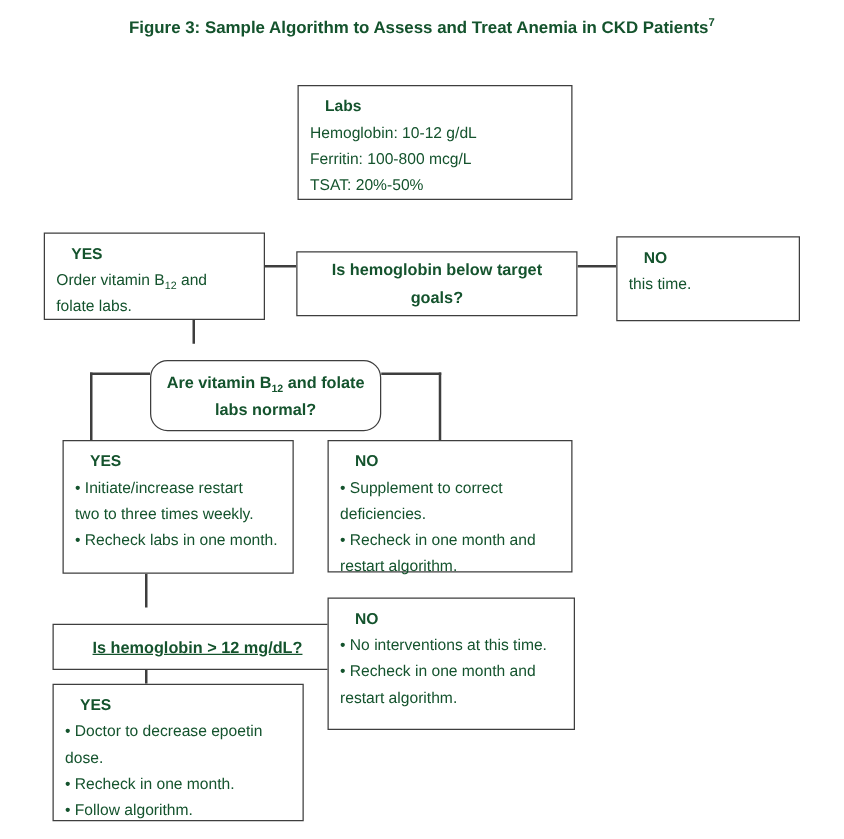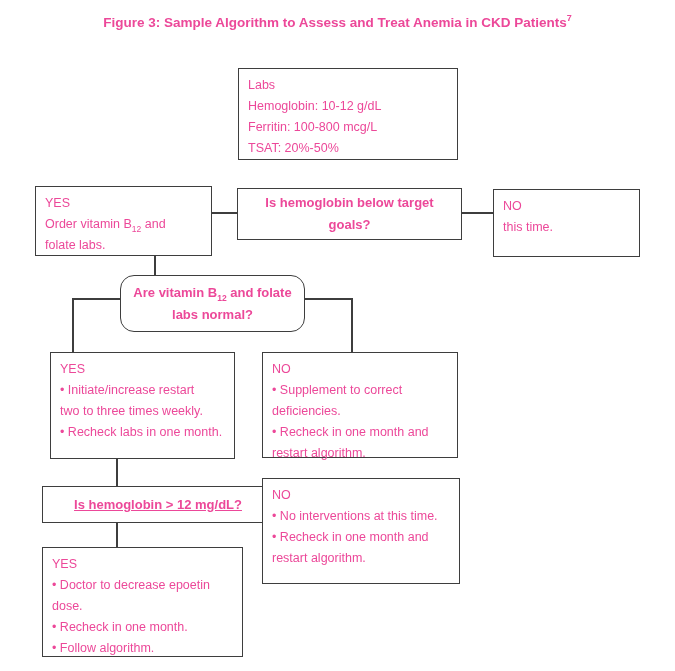--- a/index.html
+++ b/index.html
@@ -1,53 +1,54 @@
 <!DOCTYPE html>
 <html><head>
 <meta charset="utf-8">
 <style>
   html, body { margin: 0; padding: 0; background: #ffffff; }
   #page {
     position: relative;
     width: 675px; height: 671px;
     background: #ffffff;
     font-family: "Liberation Sans", "DejaVu Sans", sans-serif;
-    color: #ec4899;
+    color: #14532d;
     overflow: hidden;
   }
   #fig-title {
     position: absolute;
     left: 0; top: 13px; width: 675px;
     text-align: center;
     font-size: 13.5px;
     font-weight: bold;
     white-space: nowrap;
   }
   #fig-title sup { font-size: 9px; }
   .box {
     position: absolute;
     box-sizing: border-box;
     border: 1.6px solid #3e3e3e;
     background: #ffffff;
     font-size: 12.5px;
     line-height: 21px;
     padding: 6px 9px 0 9px;
   }
-  .box .hd { font-weight: normal; }
+  .box .hd { font-weight: bold; margin-left: 12px; }
   .box .ln { white-space: nowrap; }
   .decision {
     display: flex;
     flex-direction: column;
     justify-content: center;
     align-items: center;
     text-align: center;
     font-weight: bold;
     font-size: 13px;
     line-height: 22px;
     padding: 0 4px;
+    margin-top: 13px;
   }
   .box sub { font-size: 8.5px; line-height: 0; }
   .conn { position: absolute; background: #3e3e3e; }
   .conn.h { height: 1.6px; }
   .conn.v { width: 1.6px; }
 </style>
 </head>
 <body>
 
 <div id="page">

